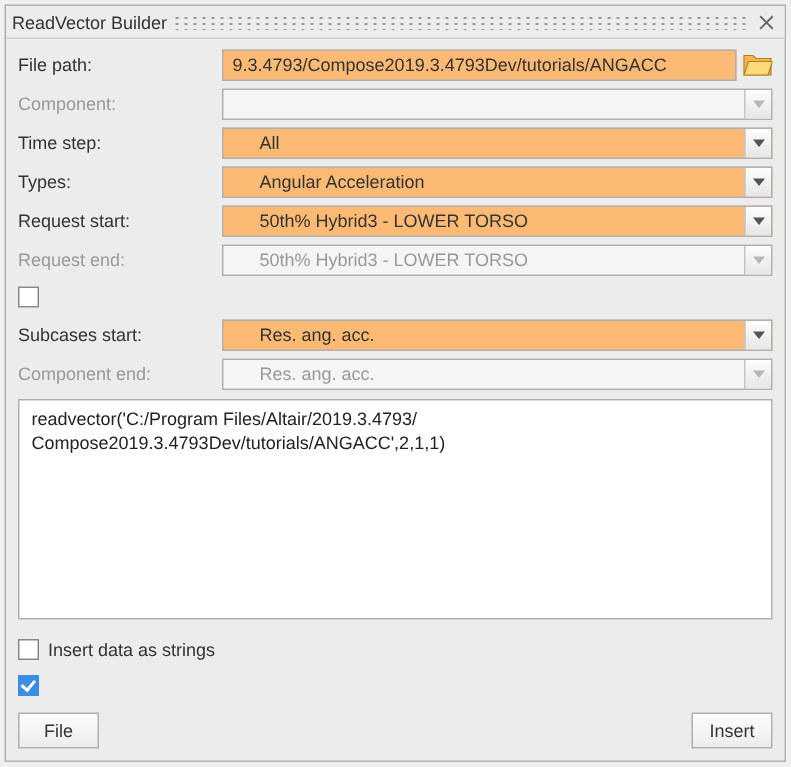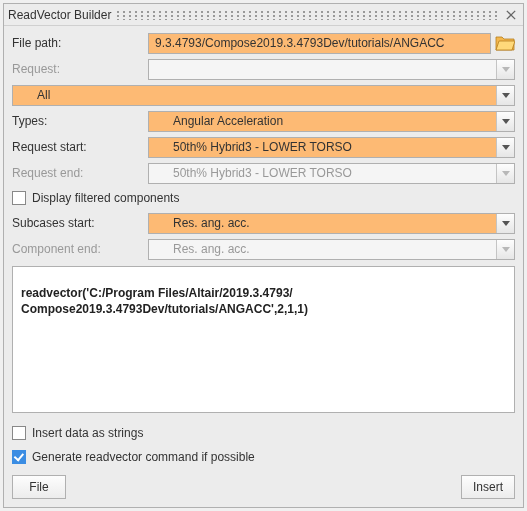--- a/index.html
+++ b/index.html
@@ -145,23 +145,23 @@
     border: solid #fff;
     border-width: 0 2px 2px 0;
     transform: rotate(40deg) translate(-1px,-1px);
   }
   .chk-label { color: #333; }
   .output-area {
     flex: 1;
     margin-top: 2px;
     border: 1px solid #b0b0b0;
     background: #fff;
-    padding: 18px 8px;
-    font-size: 12px;
-    font-weight: bold;
+    padding: 4px 8px;
+    font-size: 12px;
+    font-weight: normal;
     color: #222;
     line-height: 1.35;
     position: relative;
     overflow: hidden;
     word-break: break-all;
   }
   .bottom-controls {
     display: flex;
     flex-direction: column;
     gap: 4px;
@@ -212,32 +212,33 @@
         <div class="folder-icon">
           <svg viewBox="0 0 20 18">
               <path d="M1 5 L1 16 L19 16 L19 5 L9 5 L7 3 L1 3 Z" fill="#f3b74e" stroke="#b57f1e" stroke-width="0.8"></path>
               <path d="M1 16 L4 7 L20 7 L17 16 Z" fill="#ffd97a" stroke="#b57f1e" stroke-width="0.8"></path>
             </svg>
         </div>
       </div>
     </div>
 
     <div class="row">
-      <div class="label disabled">Request:</div>
+      <div class="label disabled">Component:</div>
       <div class="field-wrap">
         <div class="combo disabled">
           <span class="val"></span>
           <div class="dd-btn disabled">
               <div class="chev"></div>
             </div>
         </div>
       </div>
     </div>
 
     <div class="row">
+      <div class="label">Time step:</div>
       <div class="field-wrap">
         <div class="combo">
           <span class="val">All</span>
           <div class="dd-btn">
               <div class="chev"></div>
             </div>
         </div>
       </div>
     </div>
 
@@ -272,21 +273,20 @@
           <span class="val">50th% Hybrid3   - LOWER TORSO</span>
           <div class="dd-btn disabled">
               <div class="chev"></div>
             </div>
         </div>
       </div>
     </div>
 
     <div class="checkbox-row">
       <div class="chk"></div>
-      <span class="chk-label">Display filtered components</span>
     </div>
 
     <div class="row">
       <div class="label">Subcases start:</div>
       <div class="field-wrap">
         <div class="combo">
           <span class="val">Res. ang. acc.</span>
           <div class="dd-btn">
               <div class="chev"></div>
             </div>
@@ -311,21 +311,20 @@
       <span>Compose2019.3.4793Dev/tutorials/ANGACC',2,1,1)</span>
     </div>
 
     <div class="bottom-controls">
       <div class="checkbox-row">
         <div class="chk"></div>
         <span class="chk-label">Insert data as strings</span>
       </div>
       <div class="checkbox-row">
         <div class="chk checked"></div>
-        <span class="chk-label">Generate readvector command if possible</span>
       </div>
       <div class="btn-row">
         <div class="btn">
             <span>File</span>
           </div>
         <div class="btn">
             <span>Insert</span>
           </div>
       </div>
     </div>

